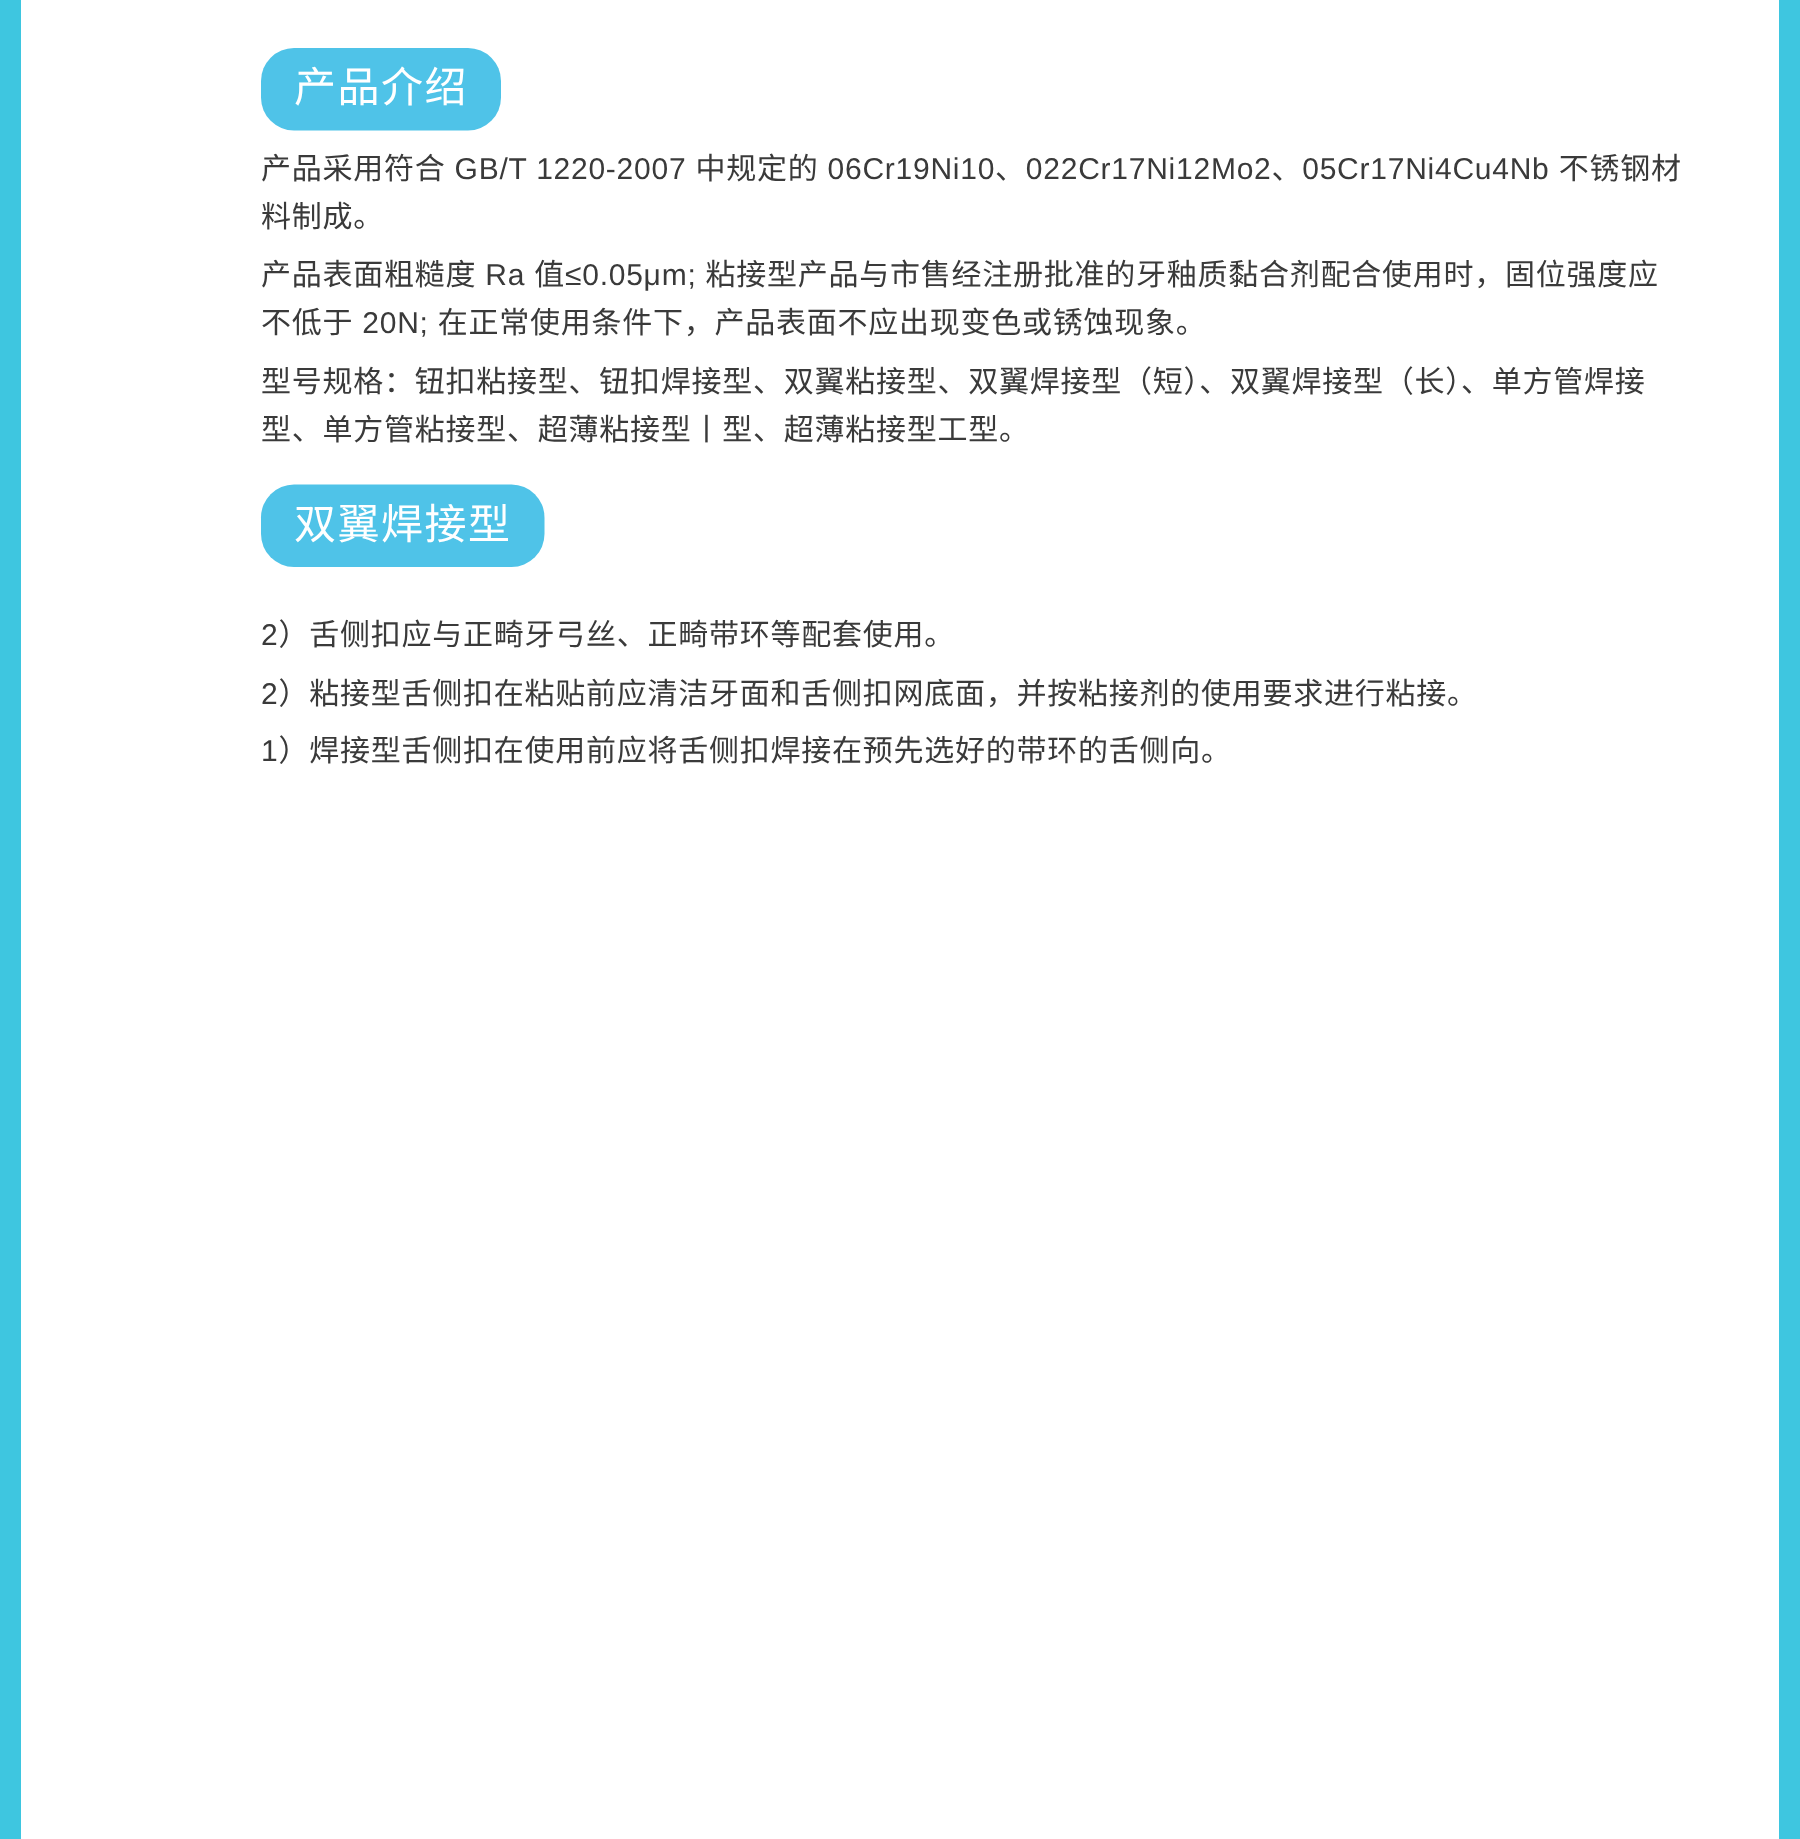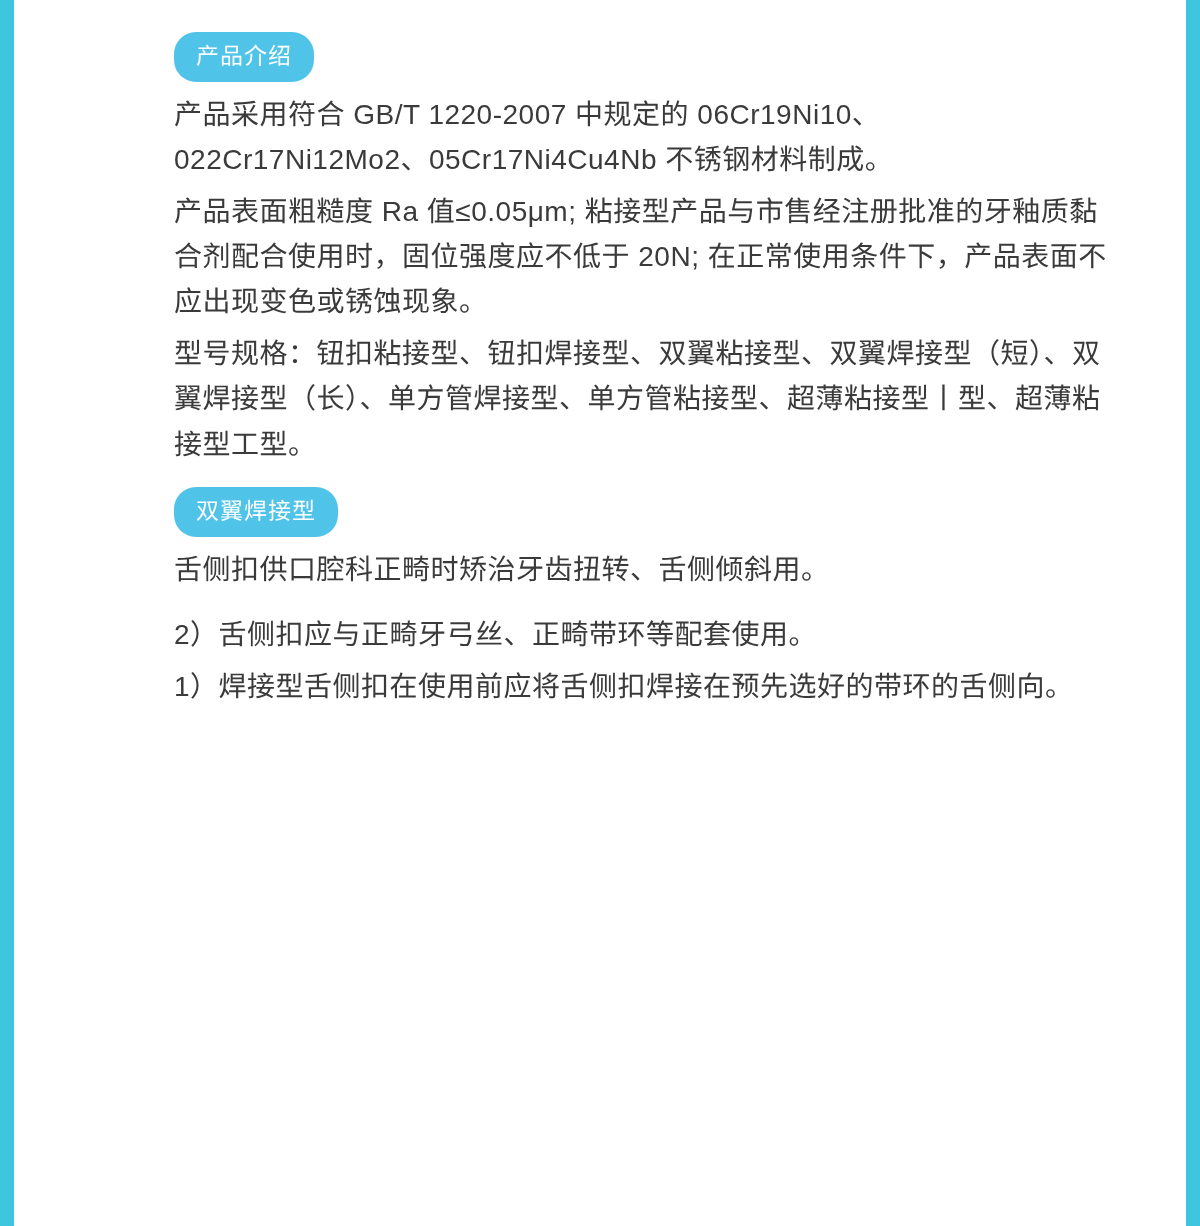--- a/index.html
+++ b/index.html
@@ -36,31 +36,31 @@
 
   .content {
     padding: 32px 60px 0 160px;
   }
 
   
   .pill {
     display: inline-block;
     background: #4fc3e8;
     color: #ffffff;
-    font-size: 23px;
+    font-size: 28px;
     line-height: 1;
     padding: 13px 22px 14px 22px;
     border-radius: 22px;
     letter-spacing: 1px;
     margin: 0 0 10px 0;
     font-weight: 400;
   }
 
   p.body {
-    font-size: 28px;
+    font-size: 20px;
     line-height: 1.62;
     color: #3a3a3a;
     margin: 0 0 6px 0;
     letter-spacing: 0.5px;
     font-weight: 400;
   }
   .block {
     margin-bottom: 10px;
   }
   .gap-s { height: 10px; }
@@ -78,24 +78,24 @@
       <div class="pill">产品介绍</div>
       <p class="body">产品采用符合 GB/T 1220-2007 中规定的 06Cr19Ni10、022Cr17Ni12Mo2、05Cr17Ni4Cu4Nb 不锈钢材料制成。</p>
       <p class="body">产品表面粗糙度 Ra 值≤0.05μm; 粘接型产品与市售经注册批准的牙釉质黏合剂配合使用时，固位强度应不低于 20N; 在正常使用条件下，产品表面不应出现变色或锈蚀现象。</p>
       <p class="body">型号规格：钮扣粘接型、钮扣焊接型、双翼粘接型、双翼焊接型（短）、双翼焊接型（长）、单方管焊接型、单方管粘接型、超薄粘接型丨型、超薄粘接型工型。</p>
     </div>
 
     <div class="gap-s"></div>
 
     <div class="block">
       <div class="pill">双翼焊接型</div>
-      <p class="body">舌侧扣供口腔科正畸时矫治牙齿扭转、舌侧倾斜用。</p>
     </div>
 
     <div class="gap-s"></div>
 
     <div class="block">
       <p class="body">2）舌侧扣应与正畸牙弓丝、正畸带环等配套使用。</p>
+      <p class="body">2）粘接型舌侧扣在粘贴前应清洁牙面和舌侧扣网底面，并按粘接剂的使用要求进行粘接。</p>
       <p class="body">1）焊接型舌侧扣在使用前应将舌侧扣焊接在预先选好的带环的舌侧向。</p>
     </div>
 
   </div>
 </div>
 
 </body></html>

